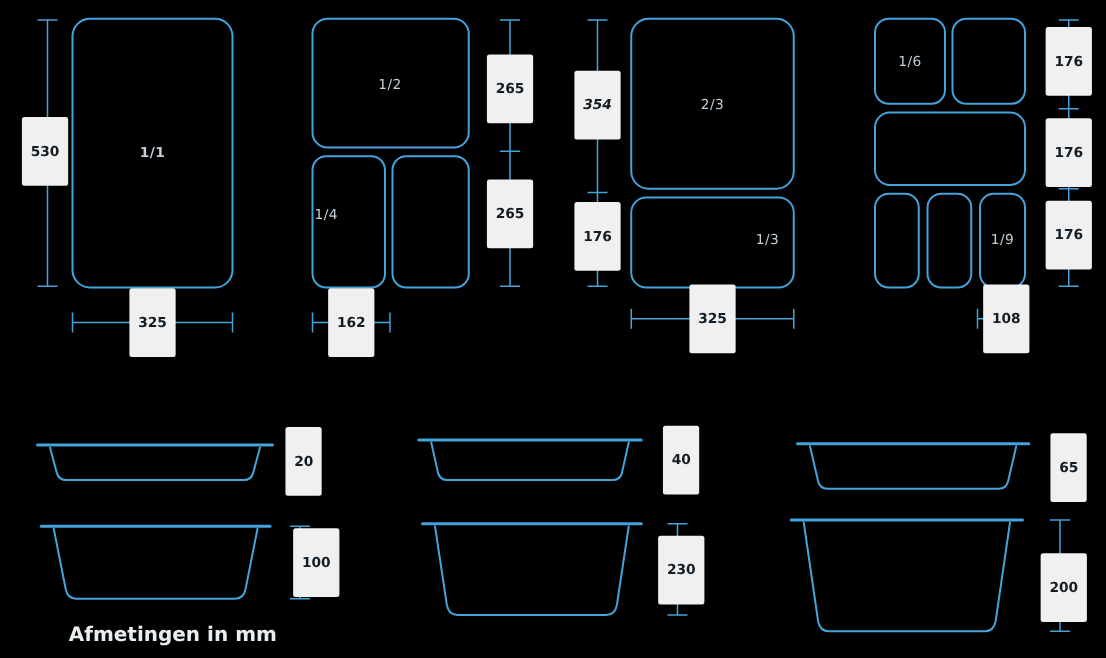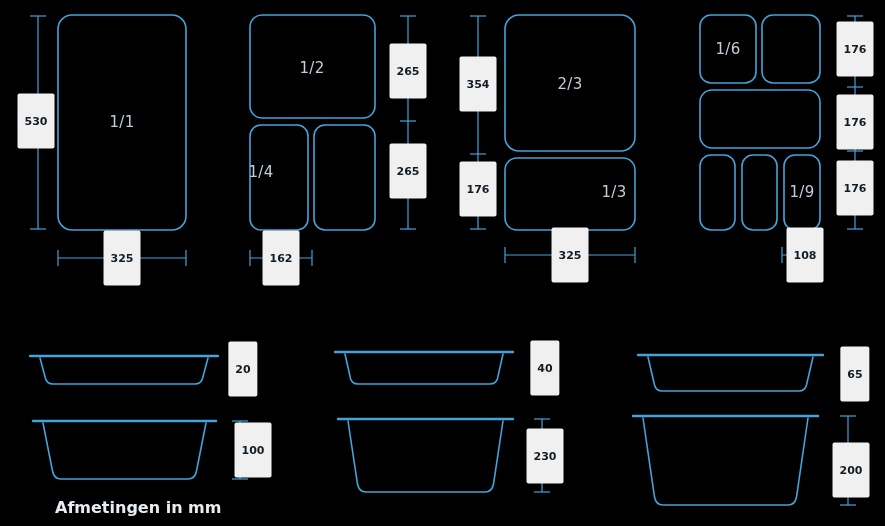--- a/index.html
+++ b/index.html
@@ -16,21 +16,21 @@
   .flange { stroke:var(--outline,#44a3d9); stroke-width:2.4; stroke-linecap:round; fill:none; }
   .tray   { fill:none; stroke:var(--outline,#44a3d9); stroke-width:1.6; stroke-linecap:round; }
   .dimbox {
     position:absolute; transform:translate(-50%,-50%);
     background:var(--dimbg,#f0f0f0); color:var(--dimfg,#121c24);
     font-size:11px; font-weight:bold; line-height:1;
     padding:22px 7px; border-radius:2px; white-space:nowrap;
   }
   .panlabel {
     position:absolute; transform:translate(-50%,-50%);
-    color:var(--panfg,#c2ced8); font-size:15px; letter-spacing:.3px;
+    color:var(--panfg,#c2ced8); font-size:11px; letter-spacing:.3px;
     white-space:nowrap;
   }
   .footer {
     position:absolute; left:55px; top:498px;
     color:#e8edf1; font-size:16px; font-weight:bold;
   }
 </style>
 </head>
 <body>
 
@@ -144,36 +144,36 @@
 
     <path class="flange" d="M633 416 H818"></path>
     <path class="tray" d="M 643 418 L 654.5 497 Q 656 505 663 505 L 788 505 Q 795 505 796.5 497 L 808 418"></path>
     <g>
       <line class="dim" x1="848" y1="416" x2="848" y2="505"></line>
       <line class="dim" x1="840" y1="416" x2="856" y2="416"></line>
       <line class="dim" x1="840" y1="505" x2="856" y2="505"></line>
     </g>
   </svg>
 
-  <div class="panlabel" style="left:122px; top:122px;">1/1</div>
+  <div class="panlabel" style="left:122px; top:122px;font-weight:bold;">1/1</div>
   <div class="panlabel" style="left:312px; top:68px;">1/2</div>
   <div class="panlabel" style="left:261px; top:172px;">1/4</div>
   <div class="panlabel" style="left:570px; top:84px;">2/3</div>
   <div class="panlabel" style="left:570px; top:192px;margin-left:44px;">1/3</div>
   <div class="panlabel" style="left:728px; top:49px;">1/6</div>
   <div class="panlabel" style="left:802px; top:192px;">1/9</div>
 
   <div class="dimbox" style="left:36px;  top:121px;">530</div>
   <div class="dimbox" style="left:122px; top:258px;">325</div>
 
   <div class="dimbox" style="left:408px; top:71px;">265</div>
   <div class="dimbox" style="left:408px; top:171px;">265</div>
   <div class="dimbox" style="left:281px; top:258px;">162</div>
 
-  <div class="dimbox" style="left:478px; top:84px;">354</div>
+  <div class="dimbox" style="left:478px; top:84px;font-style:italic;">354</div>
   <div class="dimbox" style="left:478px; top:189px;">176</div>
   <div class="dimbox" style="left:570px; top:255px;">325</div>
 
   <div class="dimbox" style="left:855px; top:49px;">176</div>
   <div class="dimbox" style="left:855px; top:122px;">176</div>
   <div class="dimbox" style="left:855px; top:188px;">176</div>
   <div class="dimbox" style="left:805px; top:255px;">108</div>
 
   <div class="dimbox" style="left:243px; top:369px;">20</div>
   <div class="dimbox" style="left:545px; top:368px;">40</div>

